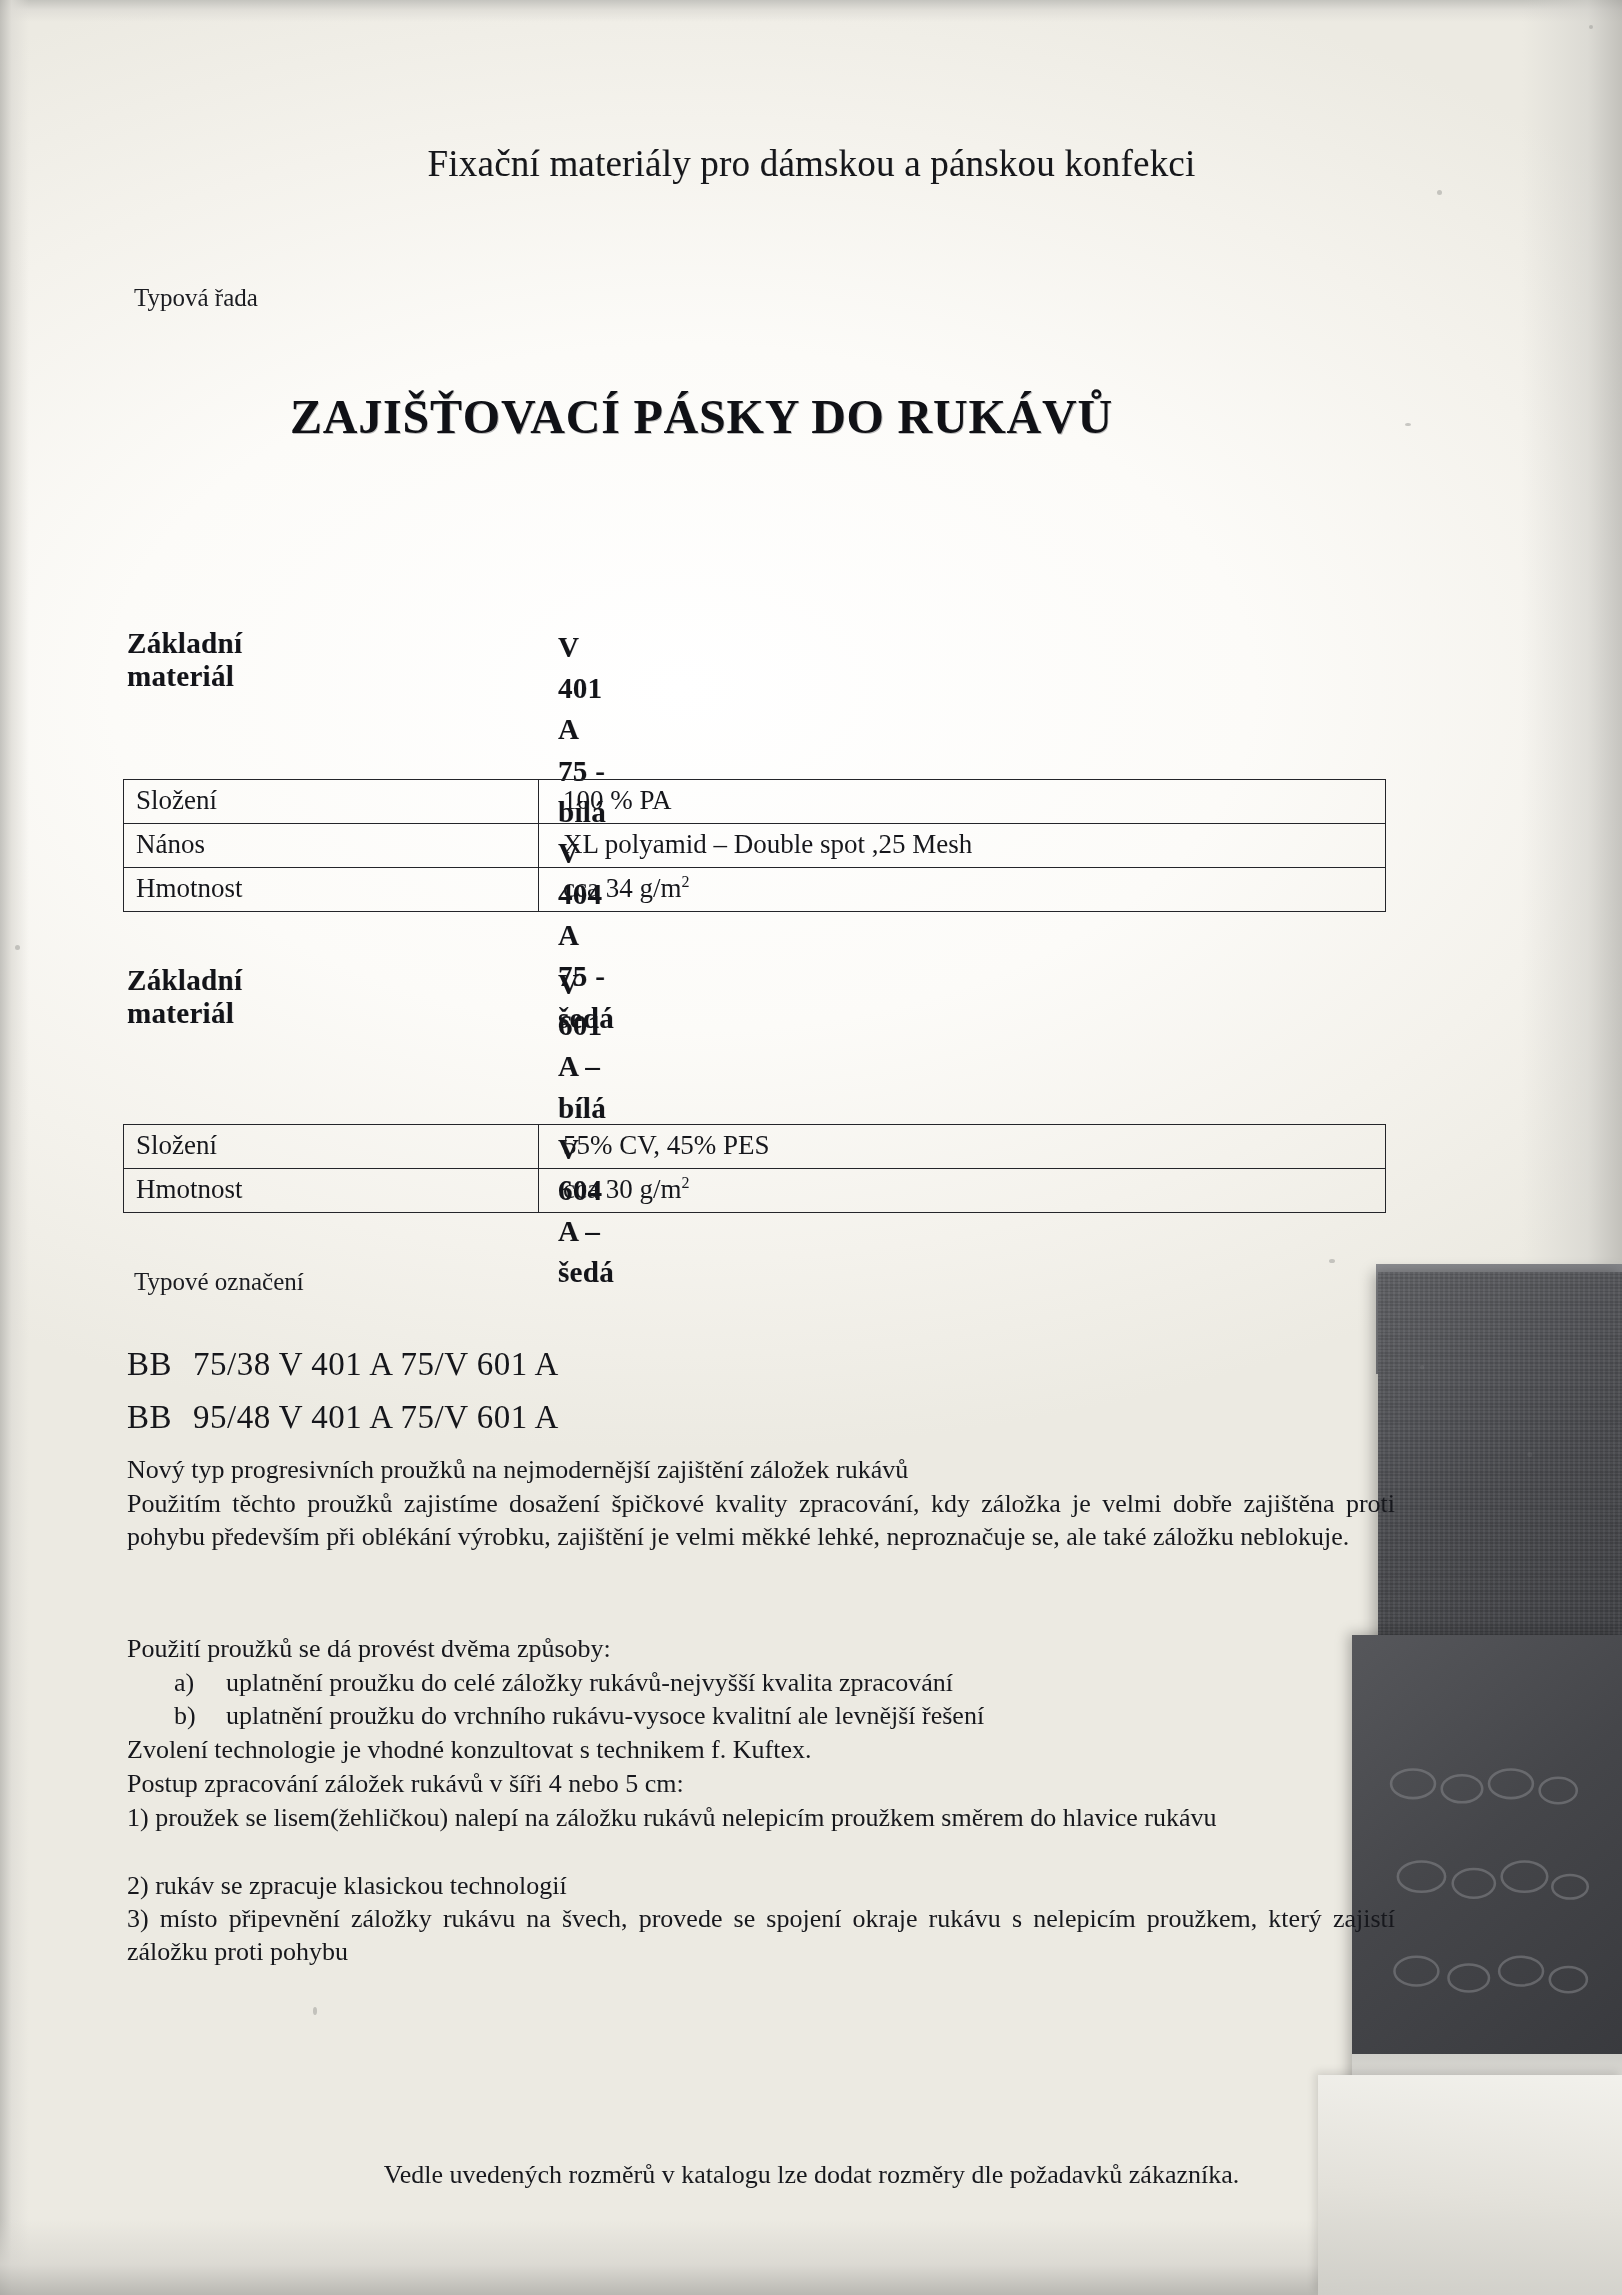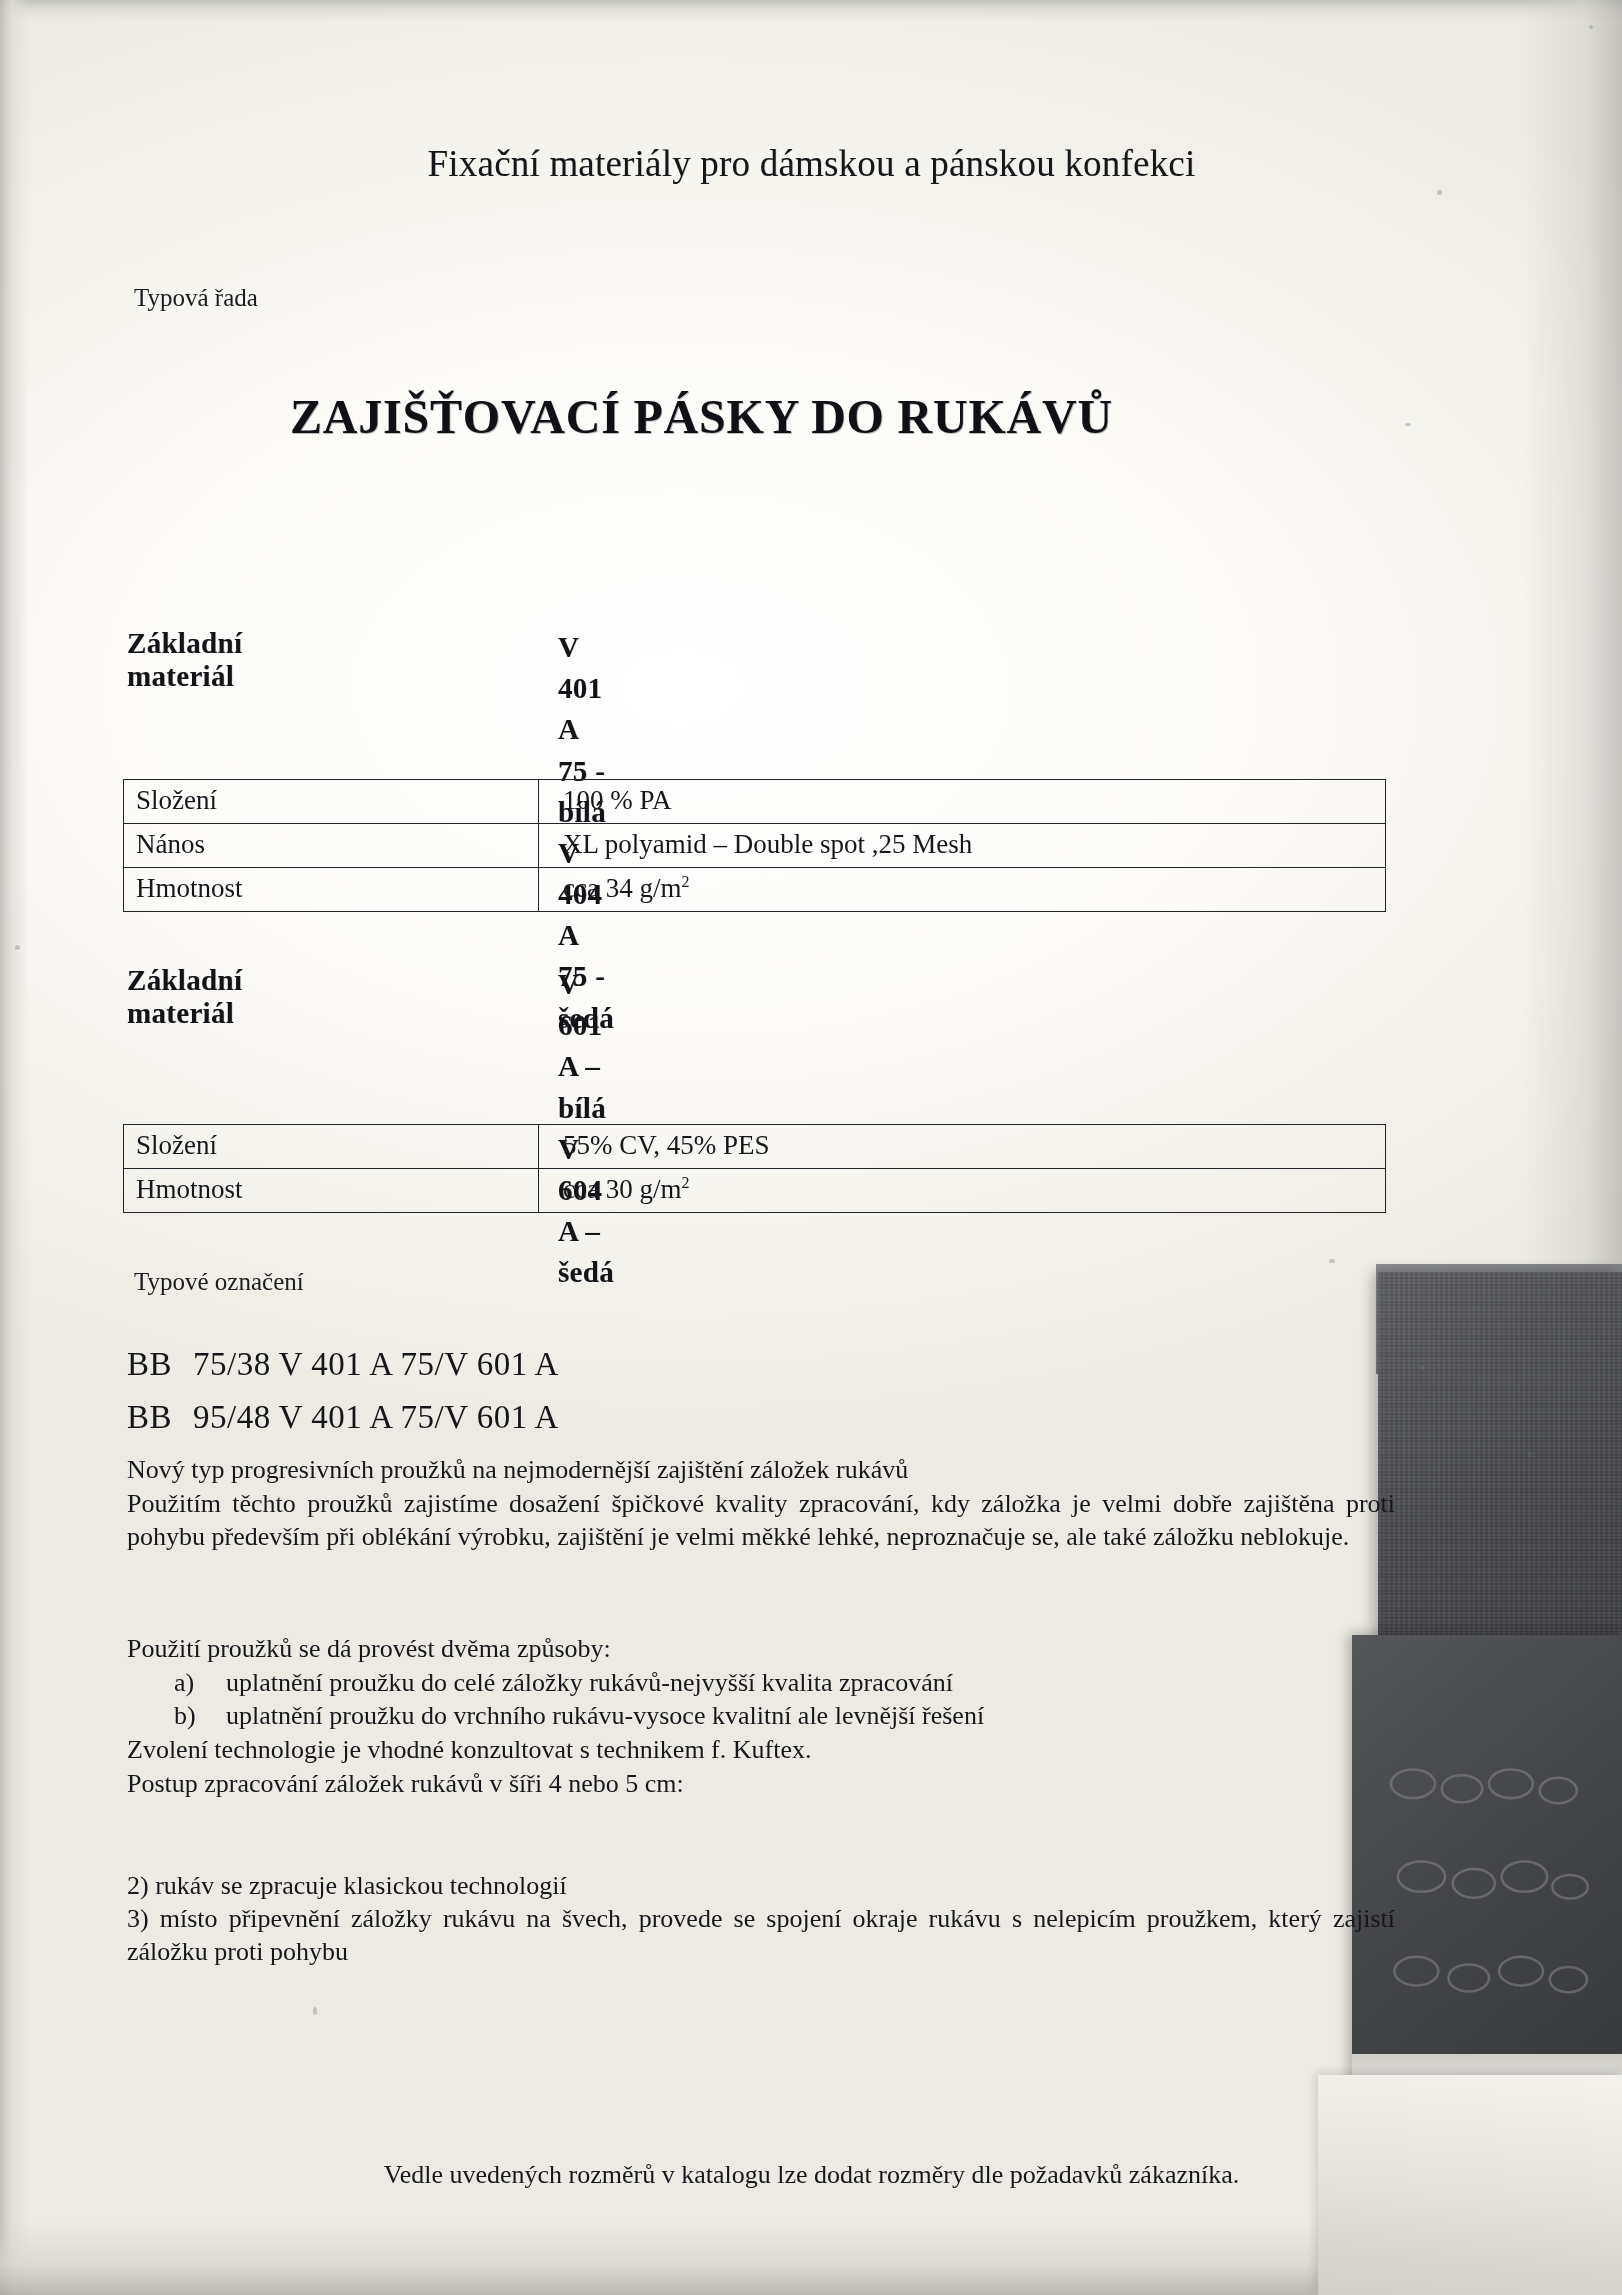--- a/index.html
+++ b/index.html
@@ -337,20 +337,23 @@
   </div>
 
   <div class="body-text" style="top:1700px;">
     <p class="sub"><span class="mark">b)</span><span>uplatnění proužku do vrchního rukávu-vysoce kvalitní ale levnější řešení</span></p>
   </div>
 
   <div class="body-text" style="top:1768px;">
     <p>Postup zpracování záložek rukávů v šíři 4 nebo 5 cm:</p>
   </div>
 
+  <div class="body-text" style="top:1802px;">
+    <p class="just">1) proužek se lisem(žehličkou) nalepí na záložku rukávů nelepicím proužkem směrem do hlavice rukávu</p>
+  </div>
   <div class="body-text" style="top:1870px;">
     <p>2) rukáv se zpracuje klasickou technologií</p>
   </div>
   <div class="body-text" style="top:1903px;">
     <p class="just">3) místo připevnění záložky rukávu na švech, provede se spojení okraje rukávu s nelepicím proužkem, který zajistí záložku proti pohybu</p>
   </div>
 
   <div class="footer-note">Vedle uvedených rozměrů v katalogu lze dodat rozměry dle požadavků zákazníka.</div>
 </div>
 

